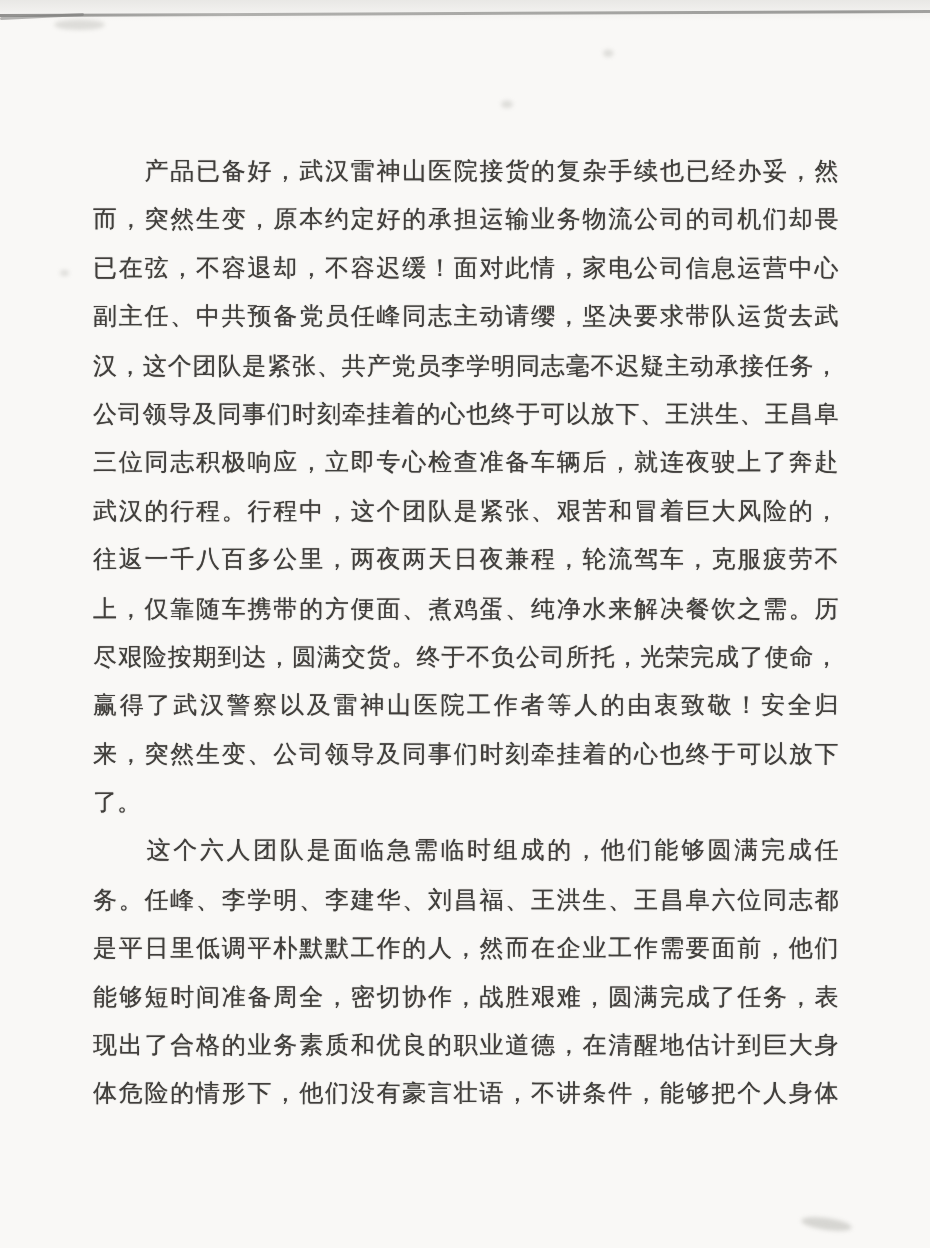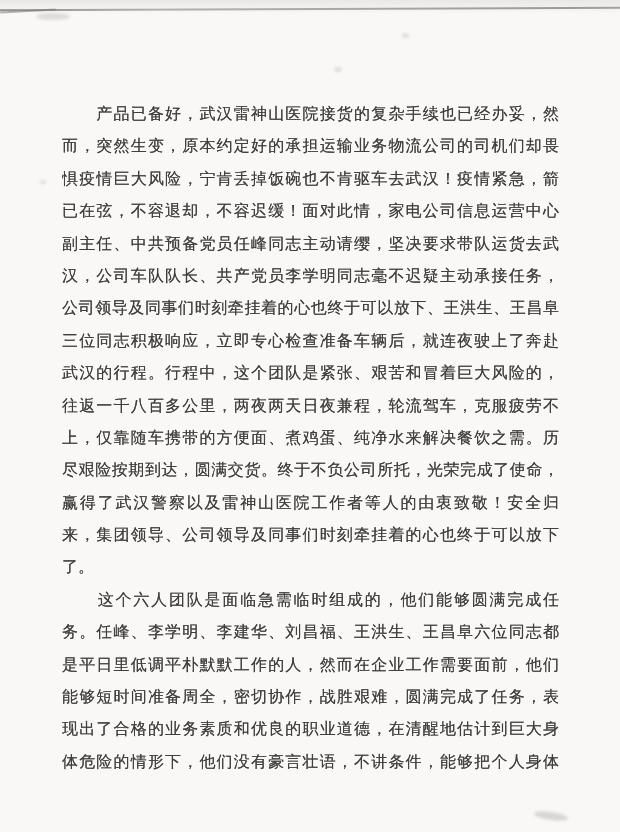--- a/index.html
+++ b/index.html
@@ -81,32 +81,31 @@
   <div class="edge-line"></div>
   <div class="edge-line-tail"></div>
   <div class="smudge s1"></div>
   <div class="smudge s2"></div>
   <div class="smudge s3"></div>
   <div class="smudge s4"></div>
   <div class="smudge s5"></div>
   <div class="text-block" id="text-block">
       <div class="line">　　产品已备好，武汉雷神山医院接货的复杂手续也已经办妥，然</div>
       <div class="line">而，突然生变，原本约定好的承担运输业务物流公司的司机们却畏</div>
-      <div class="line">惧疫情巨大风险，宁肯丢掉饭碗也不肯驱车去武汉！疫情紧急，箭</div>
       <div class="line">已在弦，不容退却，不容迟缓！面对此情，家电公司信息运营中心</div>
       <div class="line">副主任、中共预备党员任峰同志主动请缨，坚决要求带队运货去武</div>
-      <div class="line">汉，公司车队队长、共产党员李学明同志毫不迟疑主动承接任务，</div>
+      <div class="line">汉，这个团队是紧张、共产党员李学明同志毫不迟疑主动承接任务，</div>
       <div class="line">公司领导及同事们时刻牵挂着的心也终于可以放下、王洪生、王昌阜</div>
       <div class="line">三位同志积极响应，立即专心检查准备车辆后，就连夜驶上了奔赴</div>
       <div class="line">武汉的行程。行程中，这个团队是紧张、艰苦和冒着巨大风险的，</div>
       <div class="line">往返一千八百多公里，两夜两天日夜兼程，轮流驾车，克服疲劳不</div>
       <div class="line">上，仅靠随车携带的方便面、煮鸡蛋、纯净水来解决餐饮之需。历</div>
       <div class="line">尽艰险按期到达，圆满交货。终于不负公司所托，光荣完成了使命，</div>
       <div class="line">赢得了武汉警察以及雷神山医院工作者等人的由衷致敬！安全归</div>
-      <div class="line">来，集团领导、公司领导及同事们时刻牵挂着的心也终于可以放下</div>
+      <div class="line">来，突然生变、公司领导及同事们时刻牵挂着的心也终于可以放下</div>
       <div class="line para-end">了。</div>
       <div class="line">　　这个六人团队是面临急需临时组成的，他们能够圆满完成任</div>
       <div class="line">务。任峰、李学明、李建华、刘昌福、王洪生、王昌阜六位同志都</div>
       <div class="line">是平日里低调平朴默默工作的人，然而在企业工作需要面前，他们</div>
       <div class="line">能够短时间准备周全，密切协作，战胜艰难，圆满完成了任务，表</div>
       <div class="line">现出了合格的业务素质和优良的职业道德，在清醒地估计到巨大身</div>
       <div class="line">体危险的情形下，他们没有豪言壮语，不讲条件，能够把个人身体</div>
     </div>
 </div>
 

